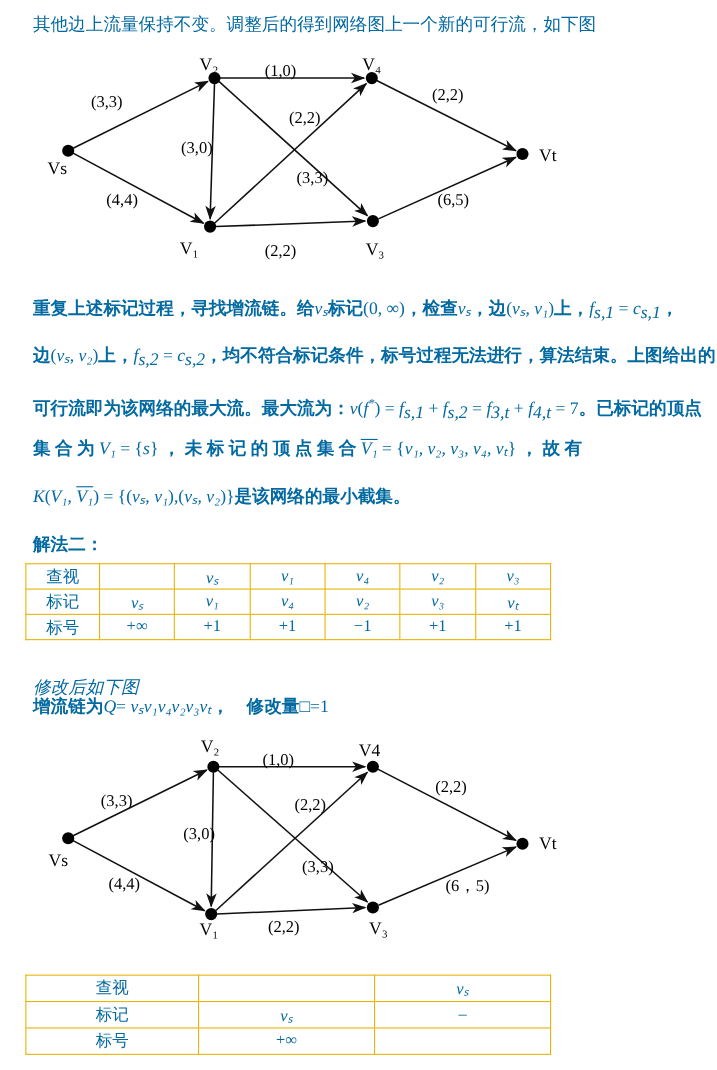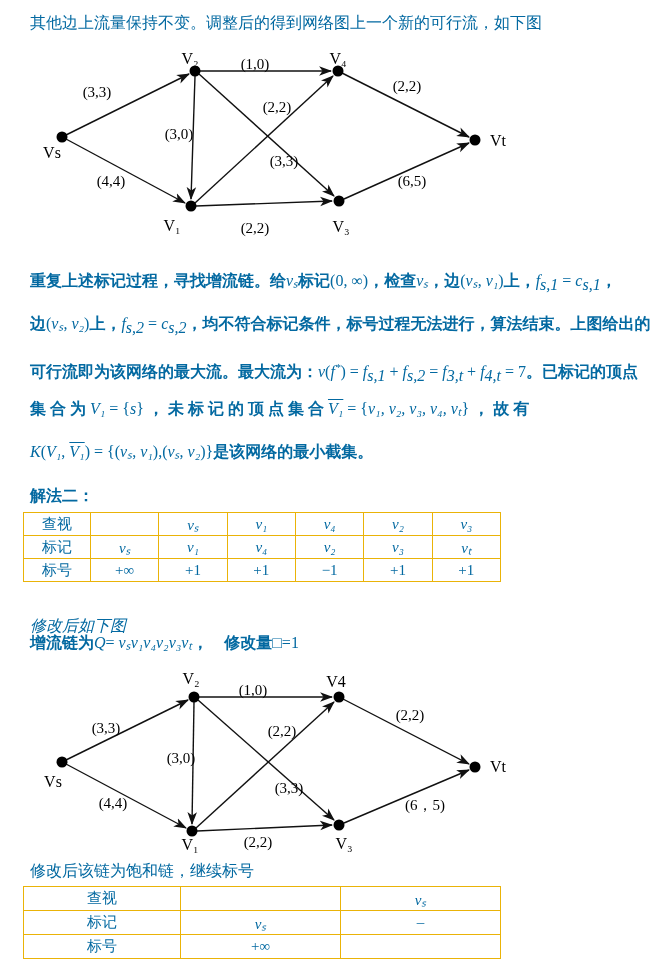--- a/index.html
+++ b/index.html
@@ -169,21 +169,20 @@
       <text class="edgelbl" x="253" y="35">(1,0)</text>
       <text class="edgelbl" x="181" y="103">(3,0)</text>
       <text class="edgelbl" x="289" y="133">(3,3)</text>
       <text class="edgelbl" x="282" y="76">(2,2)</text>
       <text class="edgelbl" x="258" y="187">(2,2)</text>
       <text class="edgelbl" x="410" y="60">(2,2)</text>
       <text class="edgelbl" x="425" y="150">(6，5)</text>
     </g>
   </svg>
 
-  <div class="abs cnline" style="left:30px; top:861px;">修改后该链为饱和链，继续标号</div>
 
   <table class="tbl" style="left:23px; top:886px; width:478px;">
     <colgroup>
         <col style="width:157px">
         <col style="width:160px">
         <col style="width:160px">
       </colgroup>
     <tbody>
         <tr>
       <td class="cn" style="height:23px">查视</td>

